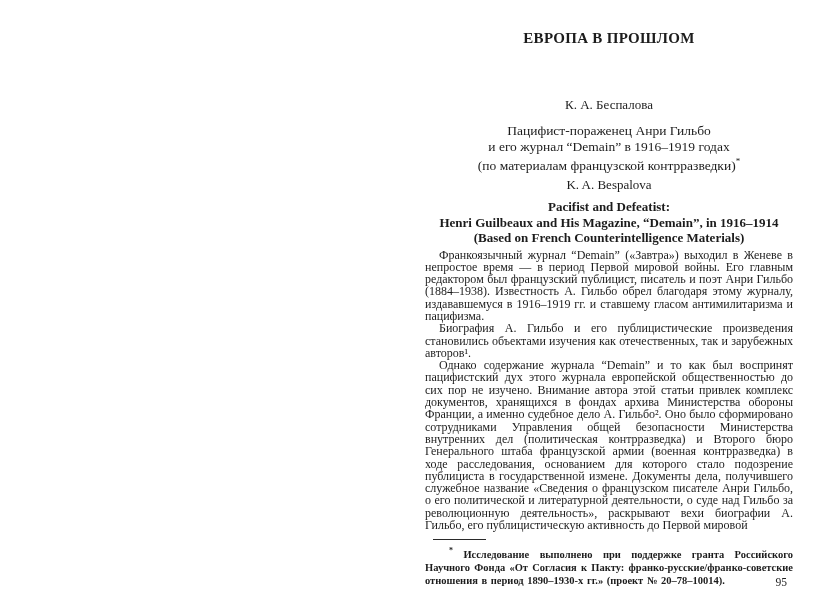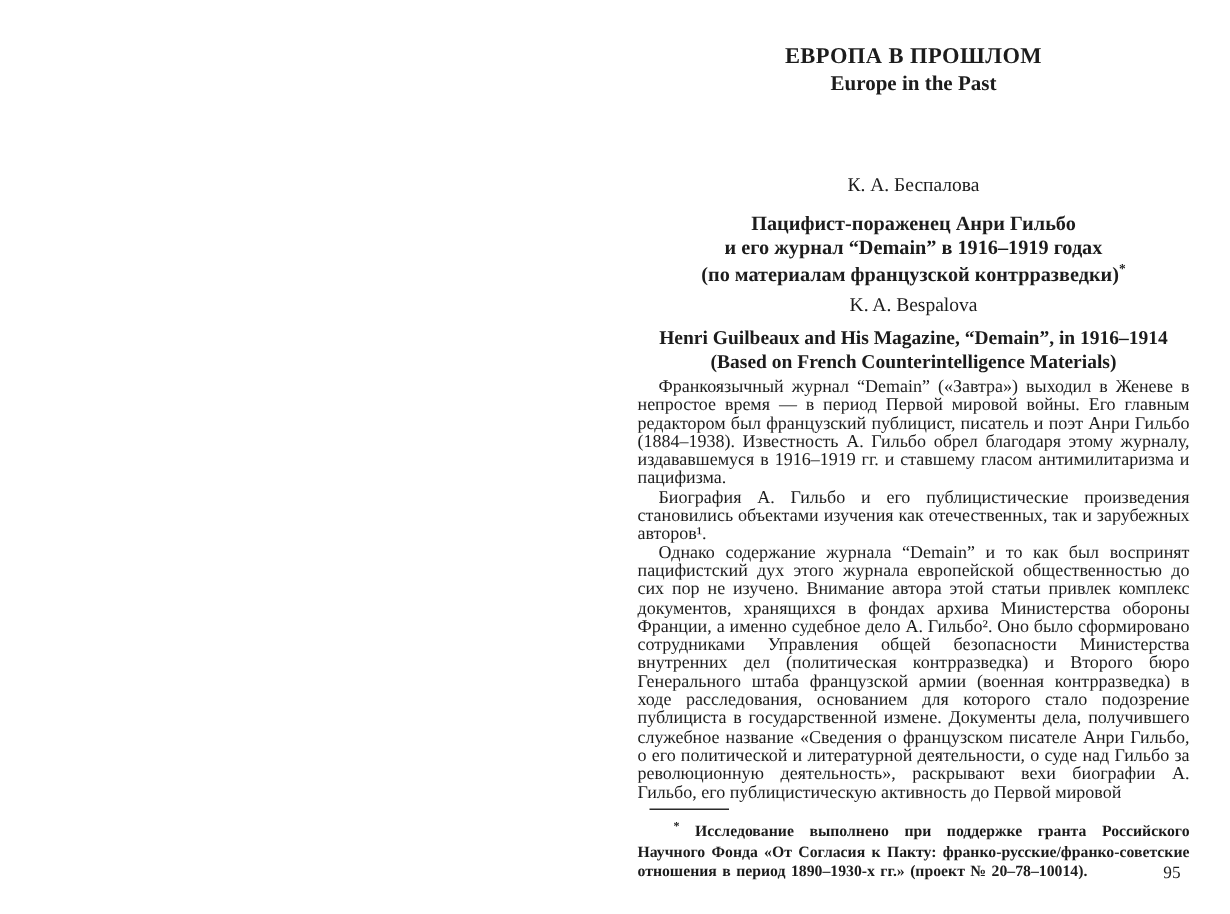--- a/index.html
+++ b/index.html
@@ -29,21 +29,21 @@
     font-size: 14px; line-height: 15px;
     font-weight: bold;
   }
   .author-ru {
     margin-top: 52px;
     font-size: 13px; line-height: 14px;
   }
   .title-ru {
     margin-top: 11px;
     font-size: 13.5px; line-height: 15.5px;
-    font-weight: bold;
+    font-weight: normal;
   }
   .author-en {
     margin-top: 5px;
     font-size: 13px; line-height: 14px;
   }
   .title-en {
     margin-top: 7px;
     font-size: 13px; line-height: 15.5px;
     font-weight: bold;
   }
@@ -79,33 +79,33 @@
     font-size: 11.5px; line-height: 13px;
   }
 </style>
 </head>
 <body>
 
 <div class="text-column">
 
   <div class="running-head-ru center nowrap">ЕВРОПА В ПРОШЛОМ</div>
 
-  <div class="running-head-en center nowrap">Europe in the Past</div>
 
   <div class="author-ru center nowrap">К. А. Беспалова</div>
 
   <div class="title-ru center">
     <div class="nowrap">Пацифист-пораженец Анри Гильбо</div>
     <div class="nowrap">и его журнал “Demain” в 1916–1919 годах</div>
     <div class="nowrap"><span>(по материалам французской контрразведки)</span><sup class="sup-star">*</sup></div>
   </div>
 
   <div class="author-en center nowrap">K. A. Bespalova</div>
 
   <div class="title-en center">
+    <div class="nowrap">Pacifist and Defeatist:</div>
     <div class="nowrap">Henri Guilbeaux and His Magazine, “Demain”, in 1916–1914</div>
     <div class="nowrap">(Based on French Counterintelligence Materials)</div>
   </div>
 
   <div class="article-body">
     <p>Франкоязычный журнал “Demain” («Завтра») выходил в Женеве в непростое время — в период Первой мировой войны. Его главным редактором был французский публицист, писатель и поэт Анри Гильбо (1884–1938). Известность А. Гильбо обрел благодаря этому журналу, издававшемуся в 1916–1919 гг. и ставшему гласом антимилитаризма и пацифизма.</p>
     <p>Биография А. Гильбо и его публицистические произведения становились объектами изучения как отечественных, так и зарубежных авторов¹.</p>
     <p>Однако содержание журнала “Demain” и то как был воспринят пацифистский дух этого журнала европейской общественностью до сих пор не изучено. Внимание автора этой статьи привлек комплекс документов, хранящихся в фондах архива Министерства обороны Франции, а именно судебное дело А. Гильбо². Оно было сформировано сотрудниками Управления общей безопасности Министерства внутренних дел (политическая контрразведка) и Второго бюро Генерального штаба французской армии (военная контрразведка) в ходе расследования, основанием для которого стало подозрение публициста в государственной измене. Документы дела, получившего служебное название «Сведения о французском писателе Анри Гильбо, о его политической и литературной деятельности, о суде над Гильбо за революционную деятельность», раскрывают вехи биографии А. Гильбо, его публицистическую активность до Первой мировой</p>
   </div>
 

